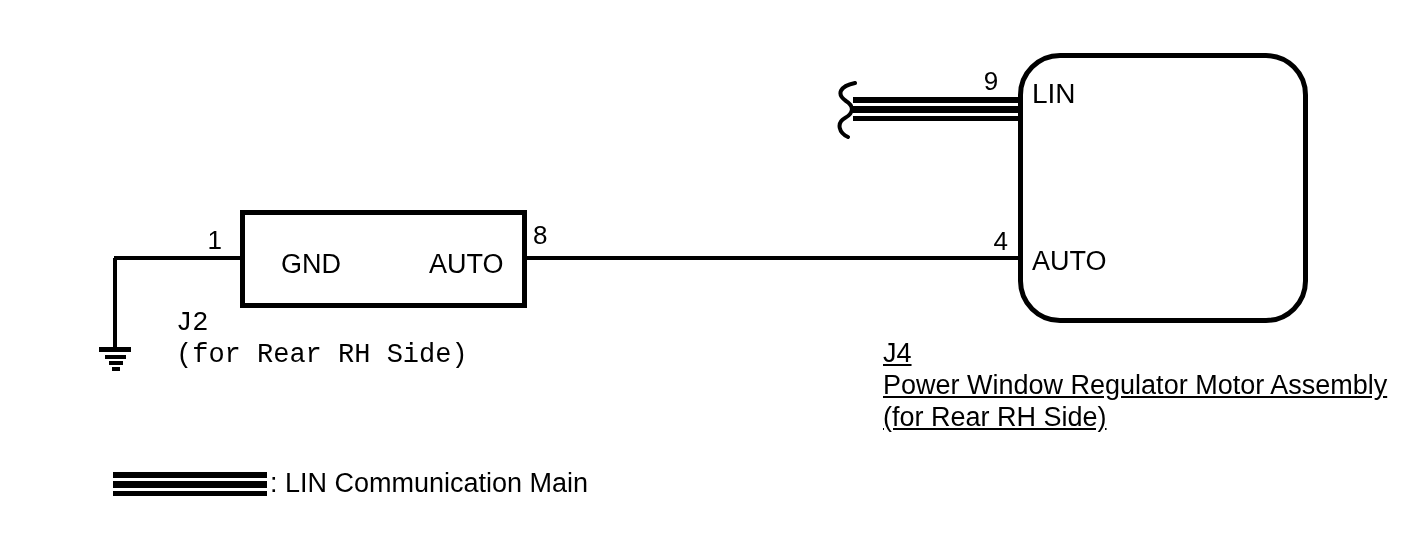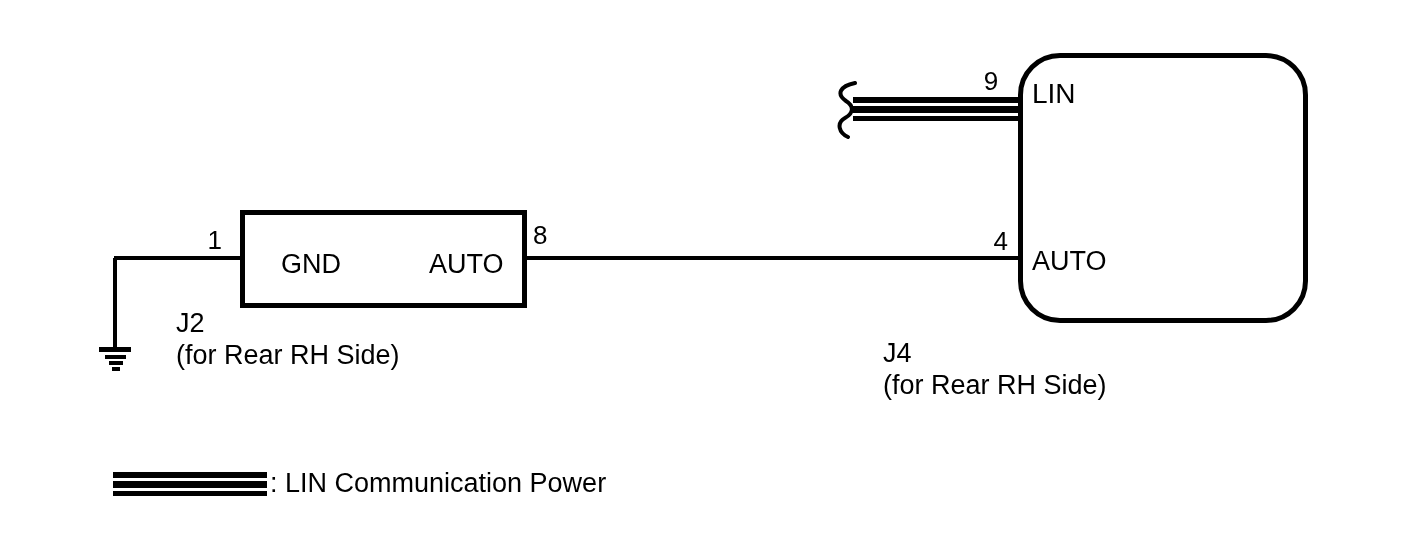--- a/index.html
+++ b/index.html
@@ -46,22 +46,22 @@
   .pin9{left:978px;top:68px;width:26px;text-align:center;}
   .pin8{left:533px;top:222px;}
   .pin4{left:982px;top:228px;width:26px;text-align:right;}
   .pin1{left:198px;top:227px;width:24px;text-align:right;}
   .lbl-lin{left:1032px;top:80px;font-size:28px;}
   .lbl-motor-auto{left:1032px;top:248px;}
   .lbl-gnd{left:253px;top:251px;margin-left:28px;}
   .lbl-switch-auto{left:429px;top:251px;}
   .caption{position:absolute;font-size:27px;line-height:32px;color:#000;}
   .caption div{white-space:nowrap;}
-  .j2-block{left:176px;top:307px;}
-  .j4-block{left:883px;top:337px;}
+  .j2-block{left:176px;top:307px;font-family:Liberation Mono, monospace;}
+  .j4-block{left:883px;top:337px;text-decoration:underline;}
   .legend-label{left:270px;top:470px;}
 </style>
 </head>
 <body>
 
 <div class="canvas">
 
 
   <svg class="squiggle" width="24" height="58" viewBox="0 0 24 58">
     <path d="M 20 2 C 5 5 1 13 11 20 C 19 25 19 32 10 37 C 1 42 4 52 13 56" fill="none" stroke="#000" stroke-width="4" stroke-linecap="round"></path>
@@ -94,19 +94,20 @@
     <div class="gnd-bar gnd-bar4"></div>
   </div>
 
   <div class="caption j2-block">
     <div>J2</div>
     <div>(for Rear RH Side)</div>
   </div>
 
   <div class="caption j4-block">
     <div>J4</div>
+    <div>Power Window Regulator Motor Assembly</div>
     <div>(for Rear RH Side)</div>
   </div>
 
   <div class="lin-stripe legend-swatch"></div>
-  <div class="txt legend-label">: LIN Communication Power</div>
+  <div class="txt legend-label">: LIN Communication Main</div>
 
 </div>
 
 </body></html>

